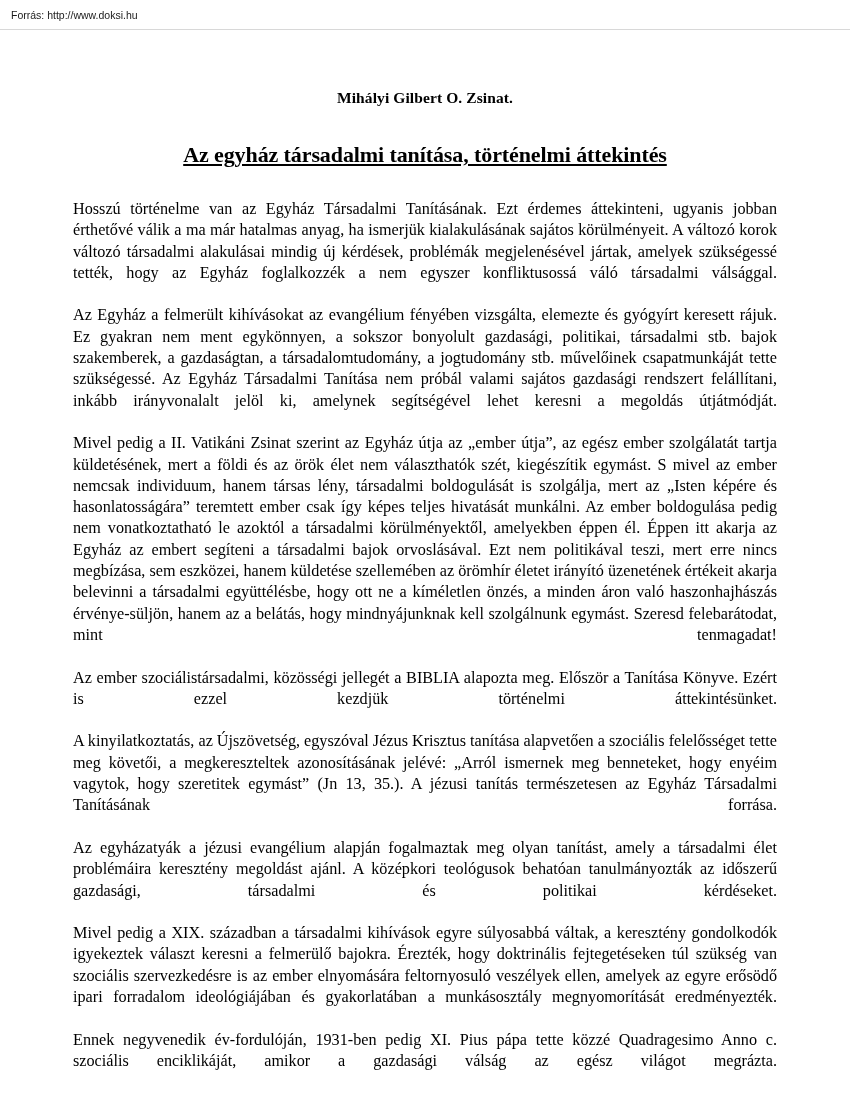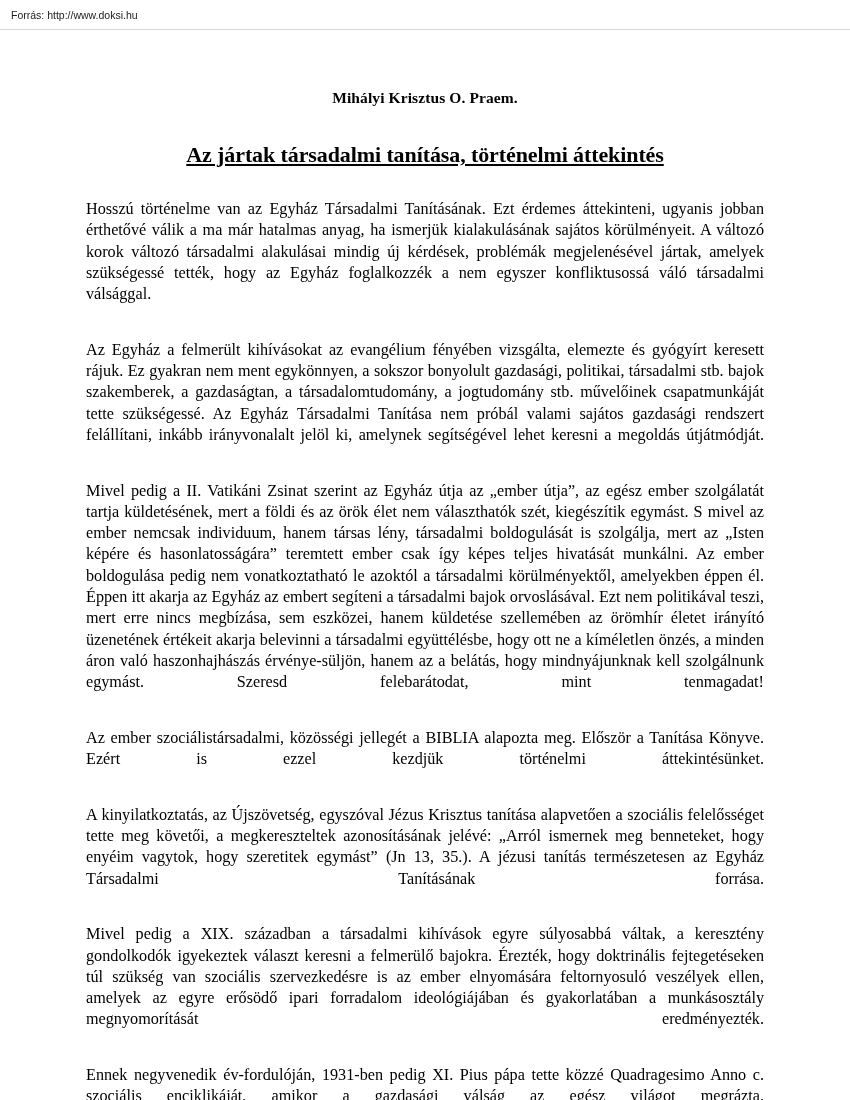--- a/index.html
+++ b/index.html
@@ -80,21 +80,21 @@
   .doc-title .title-underline {
     text-decoration: underline;
     text-underline-offset: 2px;
   }
 
   .body-block {
     margin-top: 30px;
   }
 
   p.para {
-    margin: 13px;
+    margin: 0;
     font-size: 16.2px;
     line-height: 21.3px;
     text-align: justify;
     text-justify: inter-word;
     hyphens: none;
   }
 
   
   p.para::after {
     content: "";
@@ -107,29 +107,30 @@
 
 <div id="page">
 
   <div id="source-header">
     <div class="source-text">Forrás: http://www.doksi.hu</div>
     <div class="header-rule"></div>
   </div>
 
   <div id="doc-body">
 
-    <div class="author-line">Mihályi Krisztus O. Praem.</div>
+    <div class="author-line">Mihályi Gilbert O. Zsinat.</div>
 
-    <h1 class="doc-title"><span class="title-underline">Az jártak társadalmi tanítása, történelmi áttekintés</span></h1>
+    <h1 class="doc-title"><span class="title-underline">Az egyház társadalmi tanítása, történelmi áttekintés</span></h1>
 
     <div class="body-block">
       <p class="para">Hosszú történelme van az Egyház Társadalmi Tanításának. Ezt érdemes áttekinteni, ugyanis jobban érthetővé válik a ma már hatalmas anyag, ha ismerjük kialakulásának sajátos körülményeit. A változó korok változó társadalmi alakulásai mindig új kérdések, problémák megjelenésével jártak, amelyek szükségessé tették, hogy az Egyház foglalkozzék a nem egyszer konfliktusossá váló társadalmi válsággal.</p>
       <p class="para">Az Egyház a felmerült kihívásokat az evangélium fényében vizsgálta, elemezte és gyógyírt keresett rájuk. Ez gyakran nem ment egykönnyen, a sokszor bonyolult gazdasági, politikai, társadalmi stb. bajok szakemberek, a gazdaságtan, a társadalomtudomány, a jogtudomány stb. művelőinek csapatmunkáját tette szükségessé. Az Egyház Társadalmi Tanítása nem próbál valami sajátos gazdasági rendszert felállítani, inkább irányvonalalt jelöl ki, amelynek segítségével lehet keresni a megoldás útjátmódját.</p>
       <p class="para">Mivel pedig a II. Vatikáni Zsinat szerint az Egyház útja az „ember útja”, az egész ember szolgálatát tartja küldetésének, mert a földi és az örök élet nem választhatók szét, kiegészítik egymást. S mivel az ember nemcsak individuum, hanem társas lény, társadalmi boldogulását is szolgálja, mert az „Isten képére és hasonlatosságára” teremtett ember csak így képes teljes hivatását munkálni. Az ember boldogulása pedig nem vonatkoztatható le azoktól a társadalmi körülményektől, amelyekben éppen él. Éppen itt akarja az Egyház az embert segíteni a társadalmi bajok orvoslásával. Ezt nem politikával teszi, mert erre nincs megbízása, sem eszközei, hanem küldetése szellemében az örömhír életet irányító üzenetének értékeit akarja belevinni a társadalmi együttélésbe, hogy ott ne a kíméletlen önzés, a minden áron való haszonhajhászás érvénye-süljön, hanem az a belátás, hogy mindnyájunknak kell szolgálnunk egymást. Szeresd felebarátodat, mint tenmagadat!</p>
       <p class="para">Az ember szociálistársadalmi, közösségi jellegét a BIBLIA alapozta meg. Először a Tanítása Könyve. Ezért is ezzel kezdjük történelmi áttekintésünket.</p>
       <p class="para">A kinyilatkoztatás, az Újszövetség, egyszóval Jézus Krisztus tanítása alapvetően a szociális felelősséget tette meg követői, a megkereszteltek azonosításának jelévé: „Arról ismernek meg benneteket, hogy enyéim vagytok, hogy szeretitek egymást” (Jn 13, 35.). A jézusi tanítás természetesen az Egyház Társadalmi Tanításának forrása.</p>
+      <p class="para">Az egyházatyák a jézusi evangélium alapján fogalmaztak meg olyan tanítást, amely a társadalmi élet problémáira keresztény megoldást ajánl. A középkori teológusok behatóan tanulmányozták az időszerű gazdasági, társadalmi és politikai kérdéseket.</p>
       <p class="para">Mivel pedig a XIX. században a társadalmi kihívások egyre súlyosabbá váltak, a keresztény gondolkodók igyekeztek választ keresni a felmerülő bajokra. Érezték, hogy doktrinális fejtegetéseken túl szükség van szociális szervezkedésre is az ember elnyomására feltornyosuló veszélyek ellen, amelyek az egyre erősödő ipari forradalom ideológiájában és gyakorlatában a munkásosztály megnyomorítását eredményezték.</p>
       <p class="para">Ennek negyvenedik év-fordulóján, 1931-ben pedig XI. Pius pápa tette közzé Quadragesimo Anno c. szociális enciklikáját, amikor a gazdasági válság az egész világot megrázta.</p>
 
     </div>
 
   </div>
 </div>
 
 </body></html>

